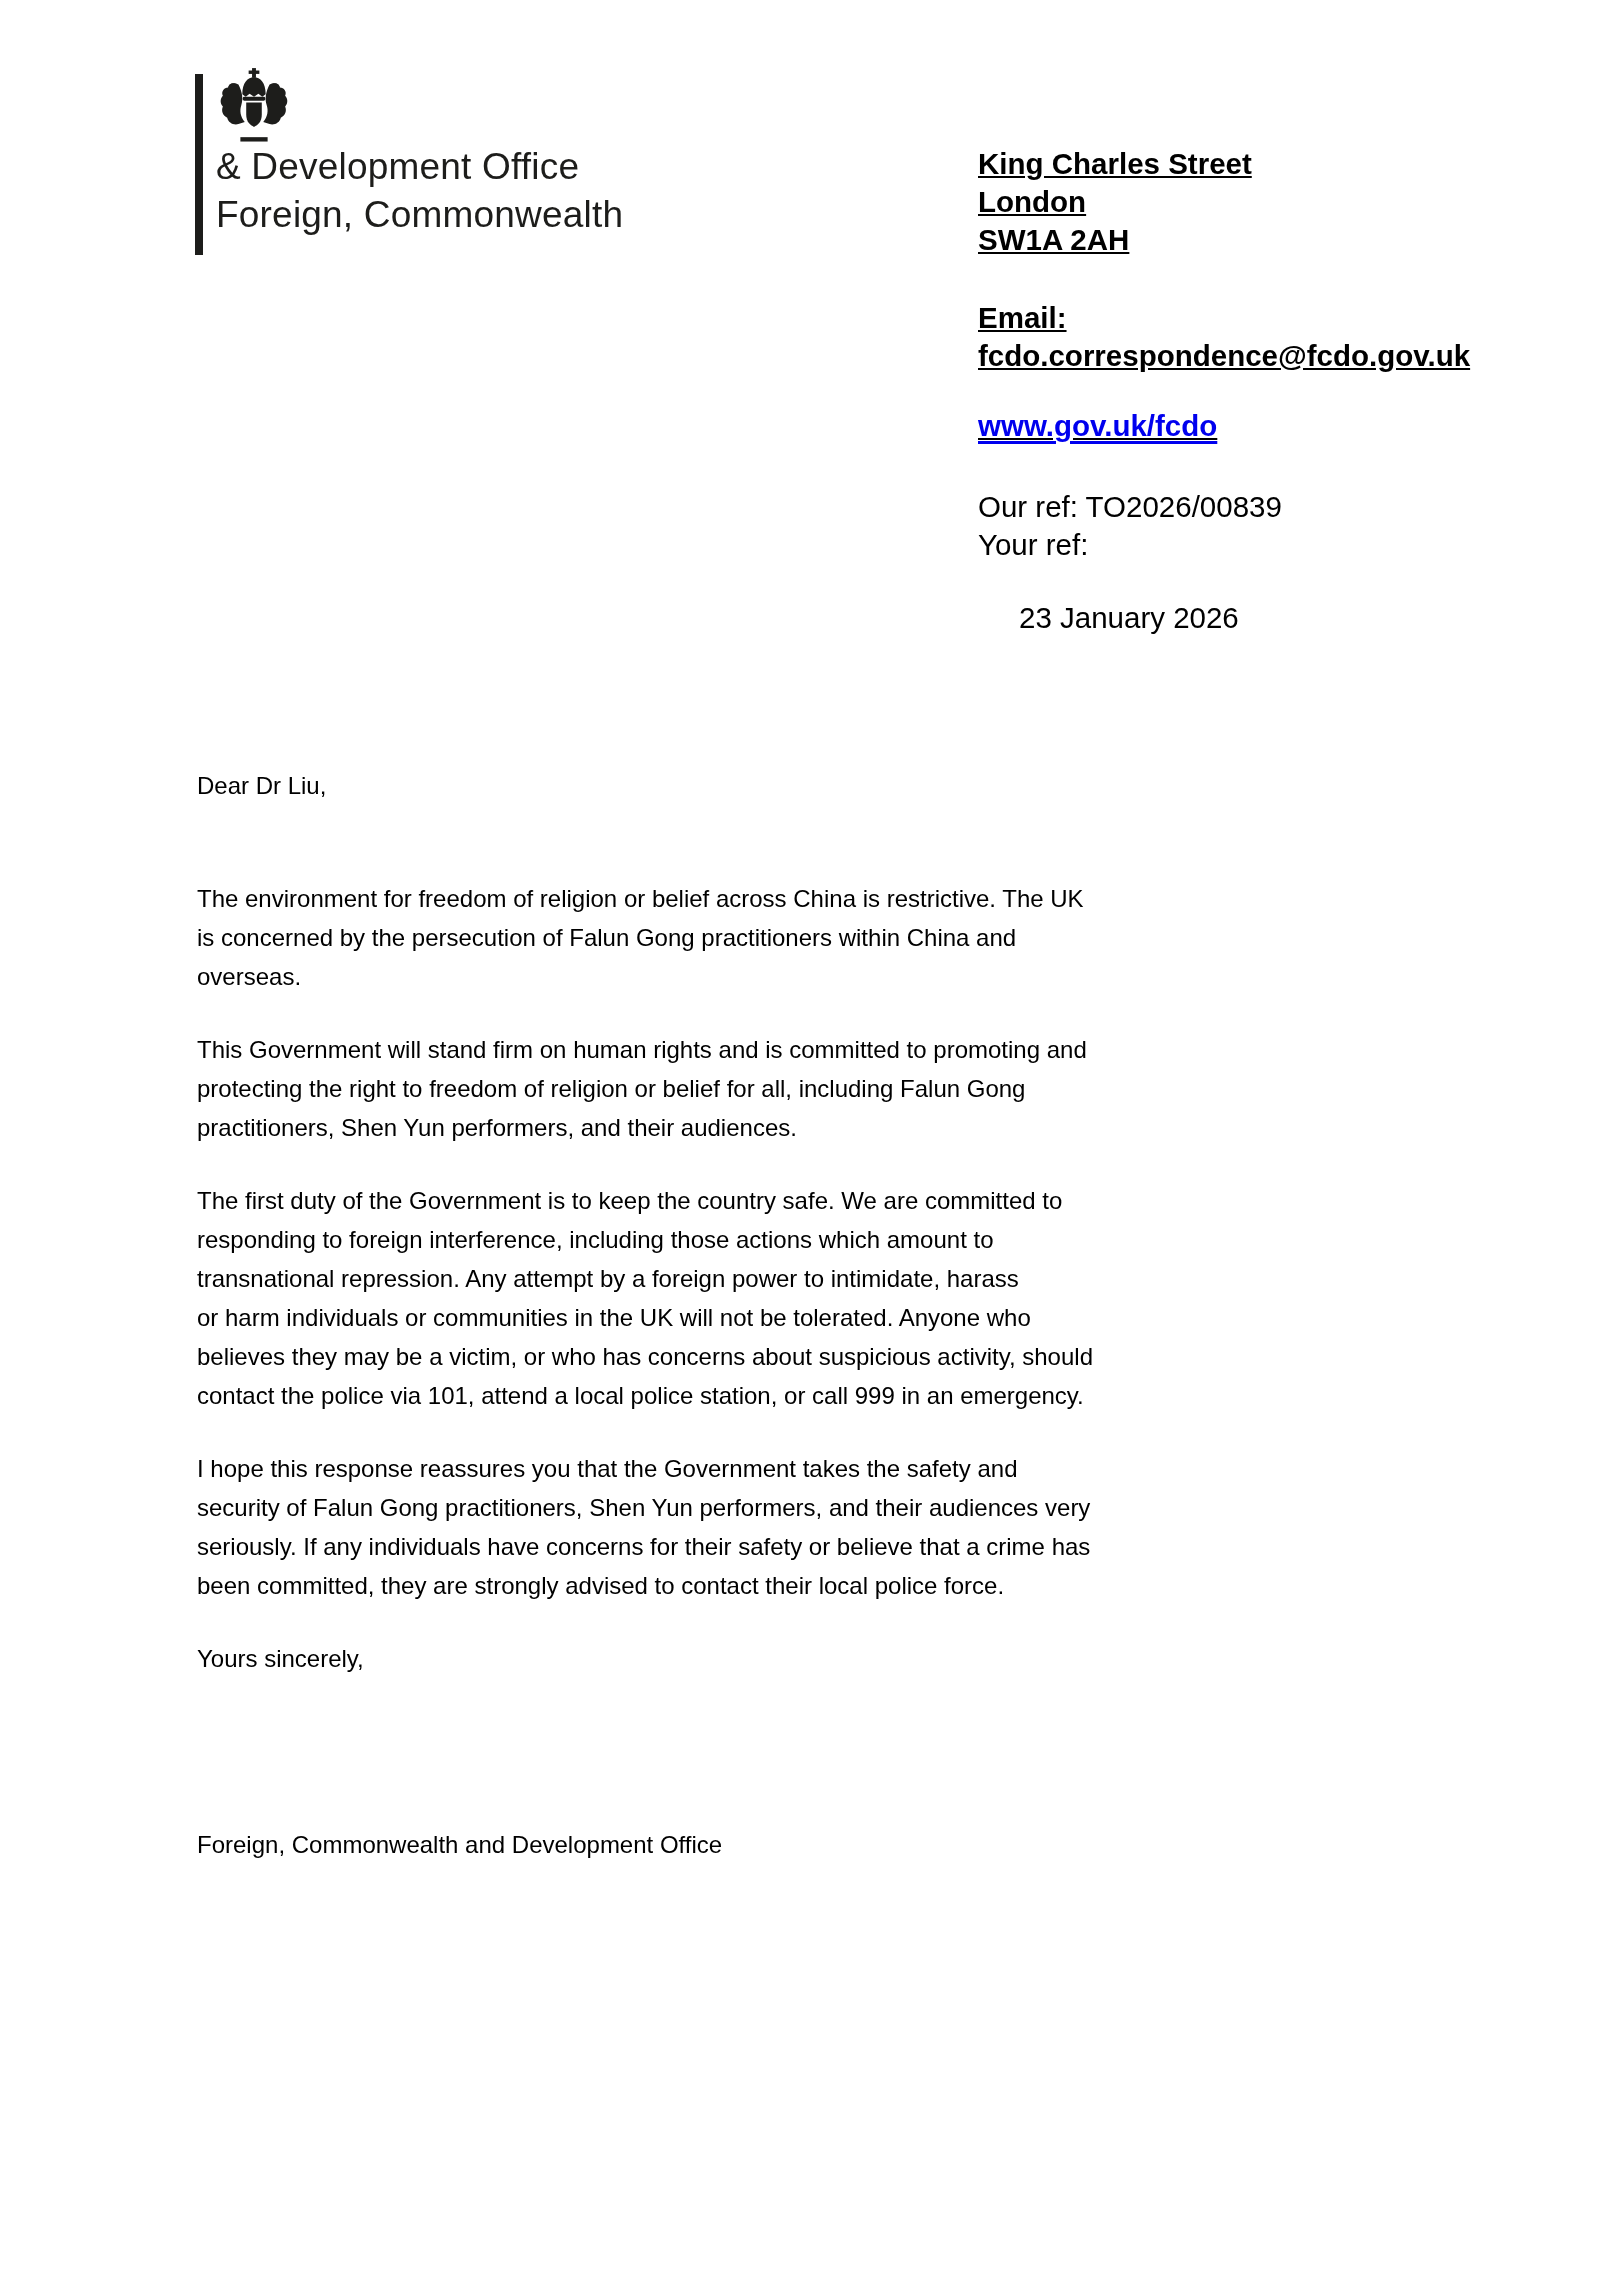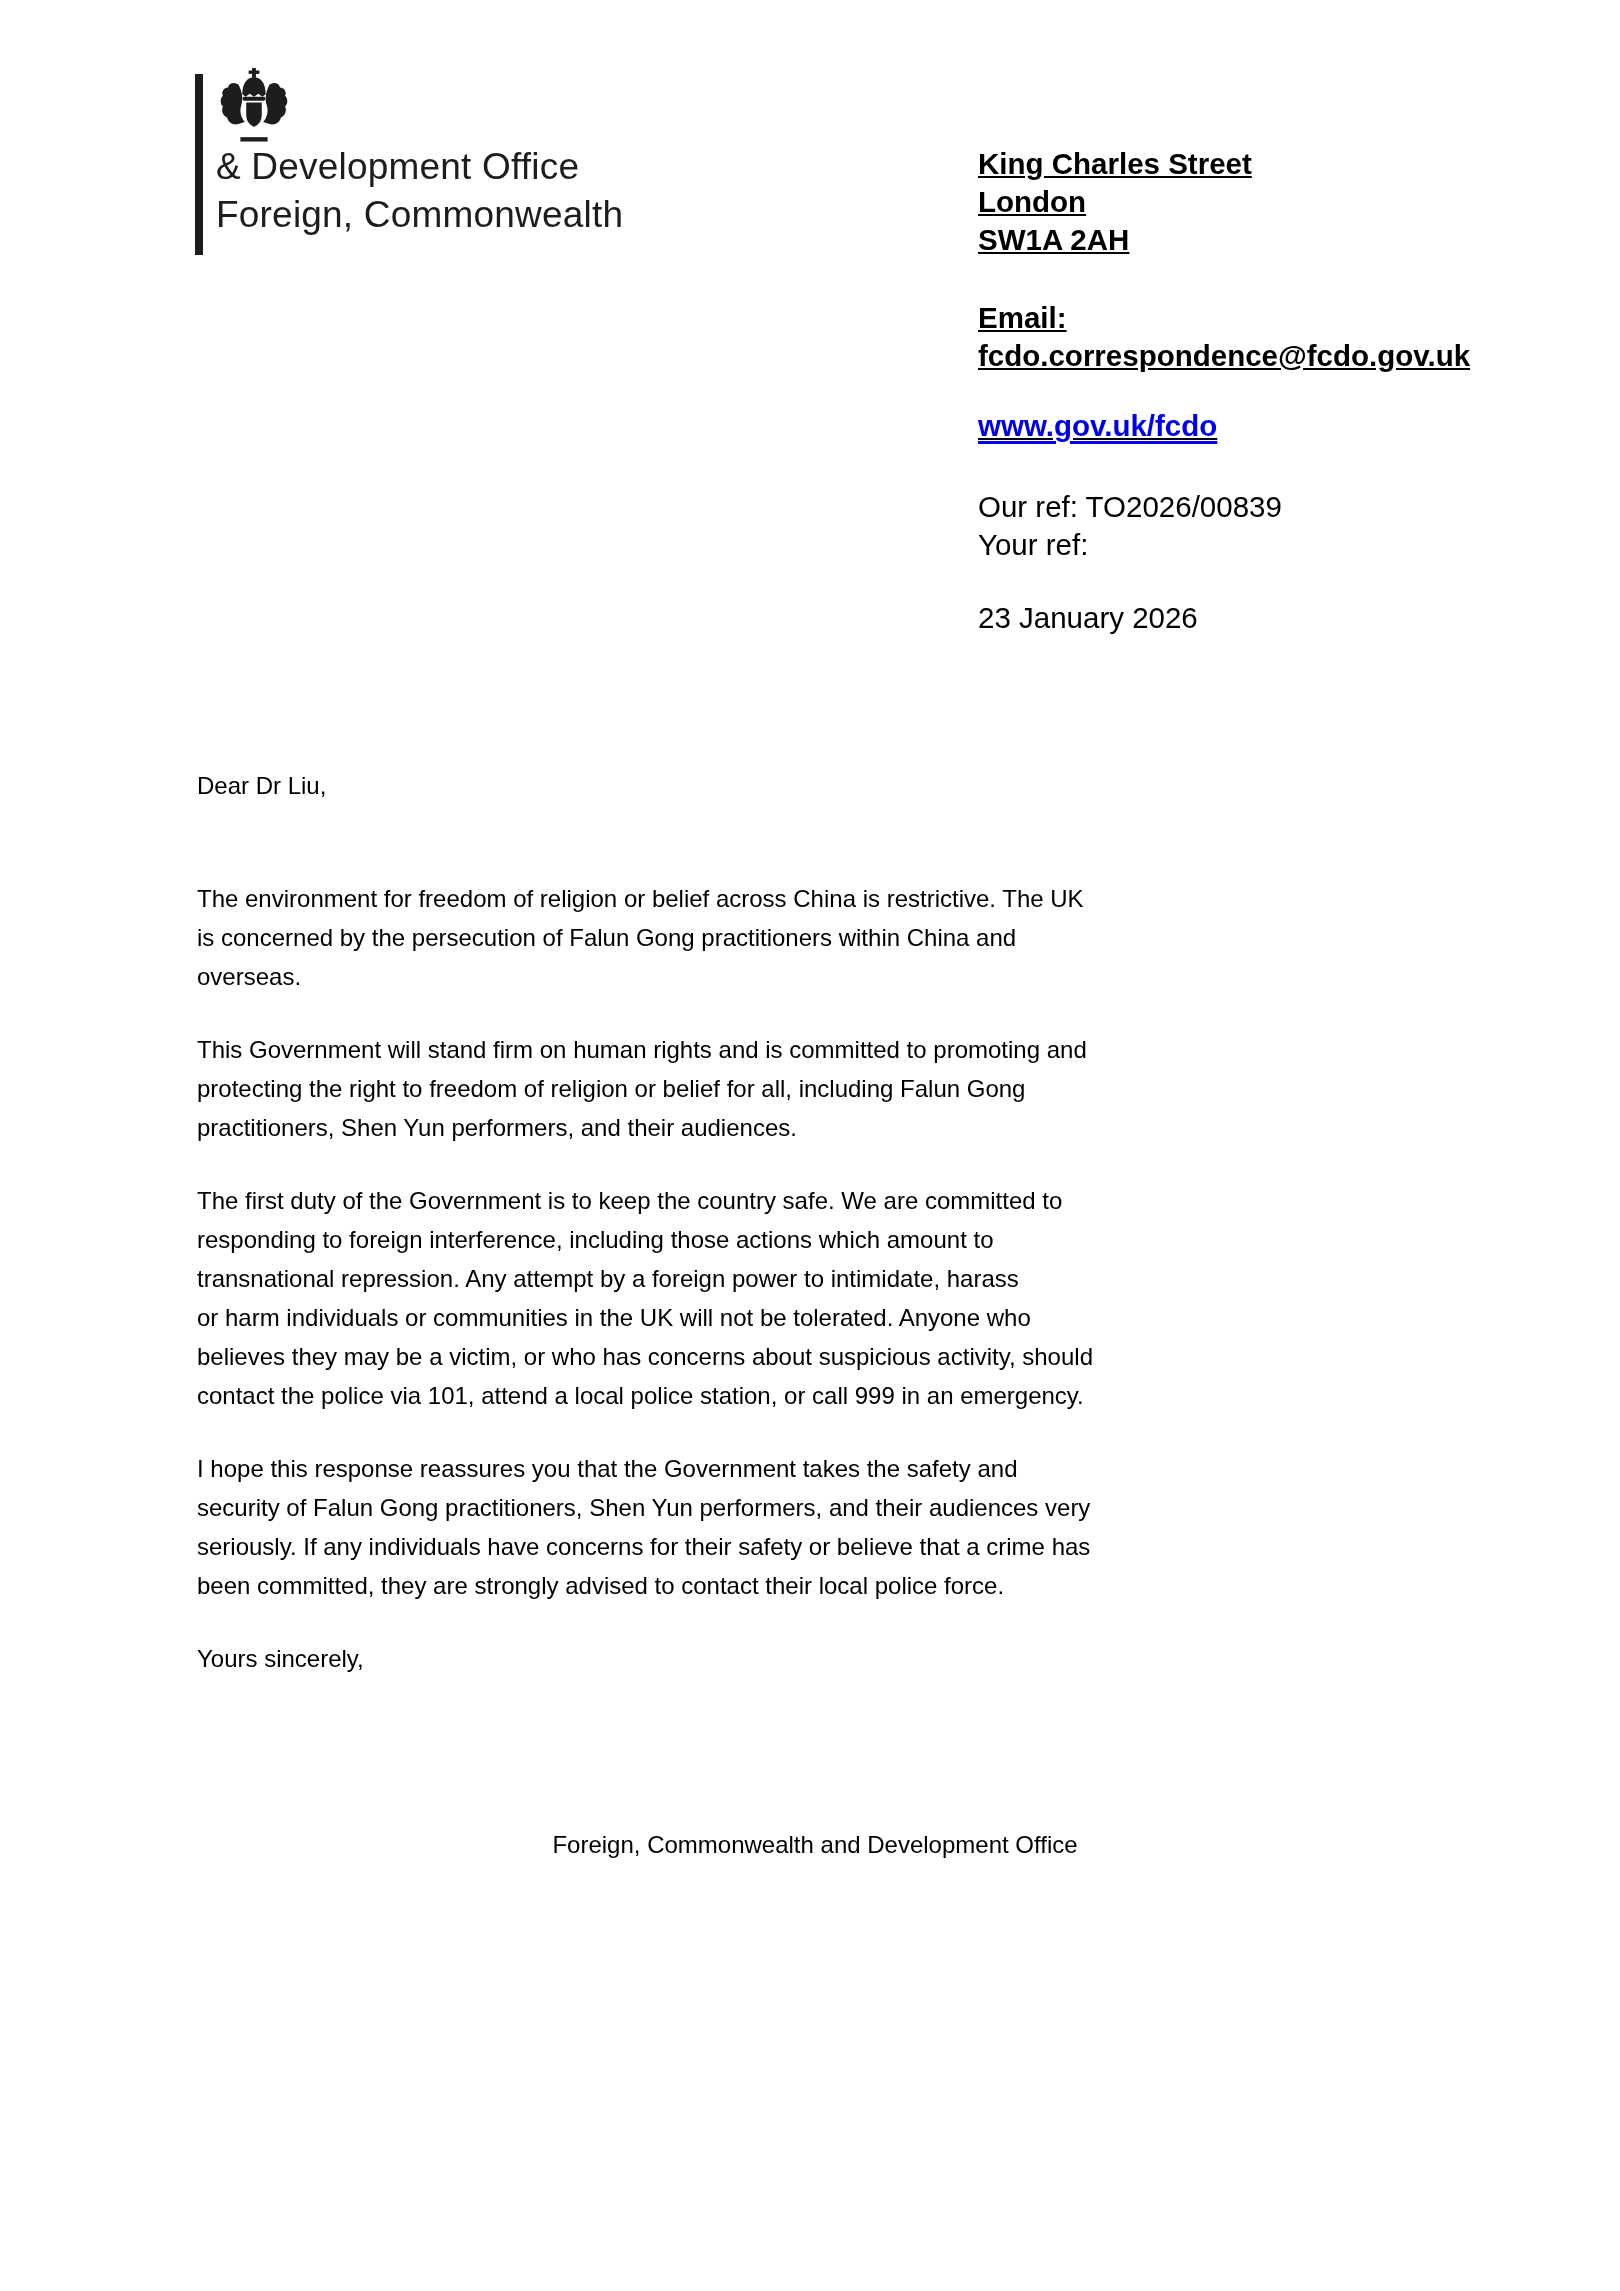--- a/index.html
+++ b/index.html
@@ -41,21 +41,21 @@
     position: absolute;
     left: 978px; top: 145px;
     font-size: 29.5px;
     line-height: 38px;
     white-space: nowrap;
   }
   .contact .group { font-weight: 700; text-decoration: underline; }
   .group-email { margin-top: 40px; }
   .group-link  { margin-top: 32px; }
   .group-refs  { margin-top: 43px; font-weight: 400; }
-  .group-date  { margin-top: 35px; font-weight: 400; }
+  .group-date  { margin-top: 35px; font-weight: 400; margin-left: 41px; }
   .site-link {
     color: var(--link, #0000ee);
     font-weight: 700;
     text-decoration: underline;
     text-decoration-thickness: 2.9px;
     text-underline-offset: 4.8px;
   }
   .ref-line span { display: inline; }
   .ref-value { margin-left: 7.6px; }
 
@@ -66,21 +66,21 @@
     width: 1236px;
     font-size: 24px;
     line-height: 39px;
   }
   .body-text p {
     margin: 0 0 34px 0;
     white-space: pre-line;
   }
   .body-text p.salutation { margin-bottom: 74px; }
   .body-text p.closing    { margin-bottom: 147px; }
-  .body-text p.signature-org { text-align: center; margin-bottom: 0; }
+  .body-text p.signature-org { margin-bottom: 0; }
 </style>
 </head>
 <body>
 
 <div class="page">
 
   <div class="logo-bar"></div>
 
   <svg class="crest" viewBox="0 0 74 80" xmlns="http://www.w3.org/2000/svg" aria-hidden="true">
     <g fill="currentColor">

